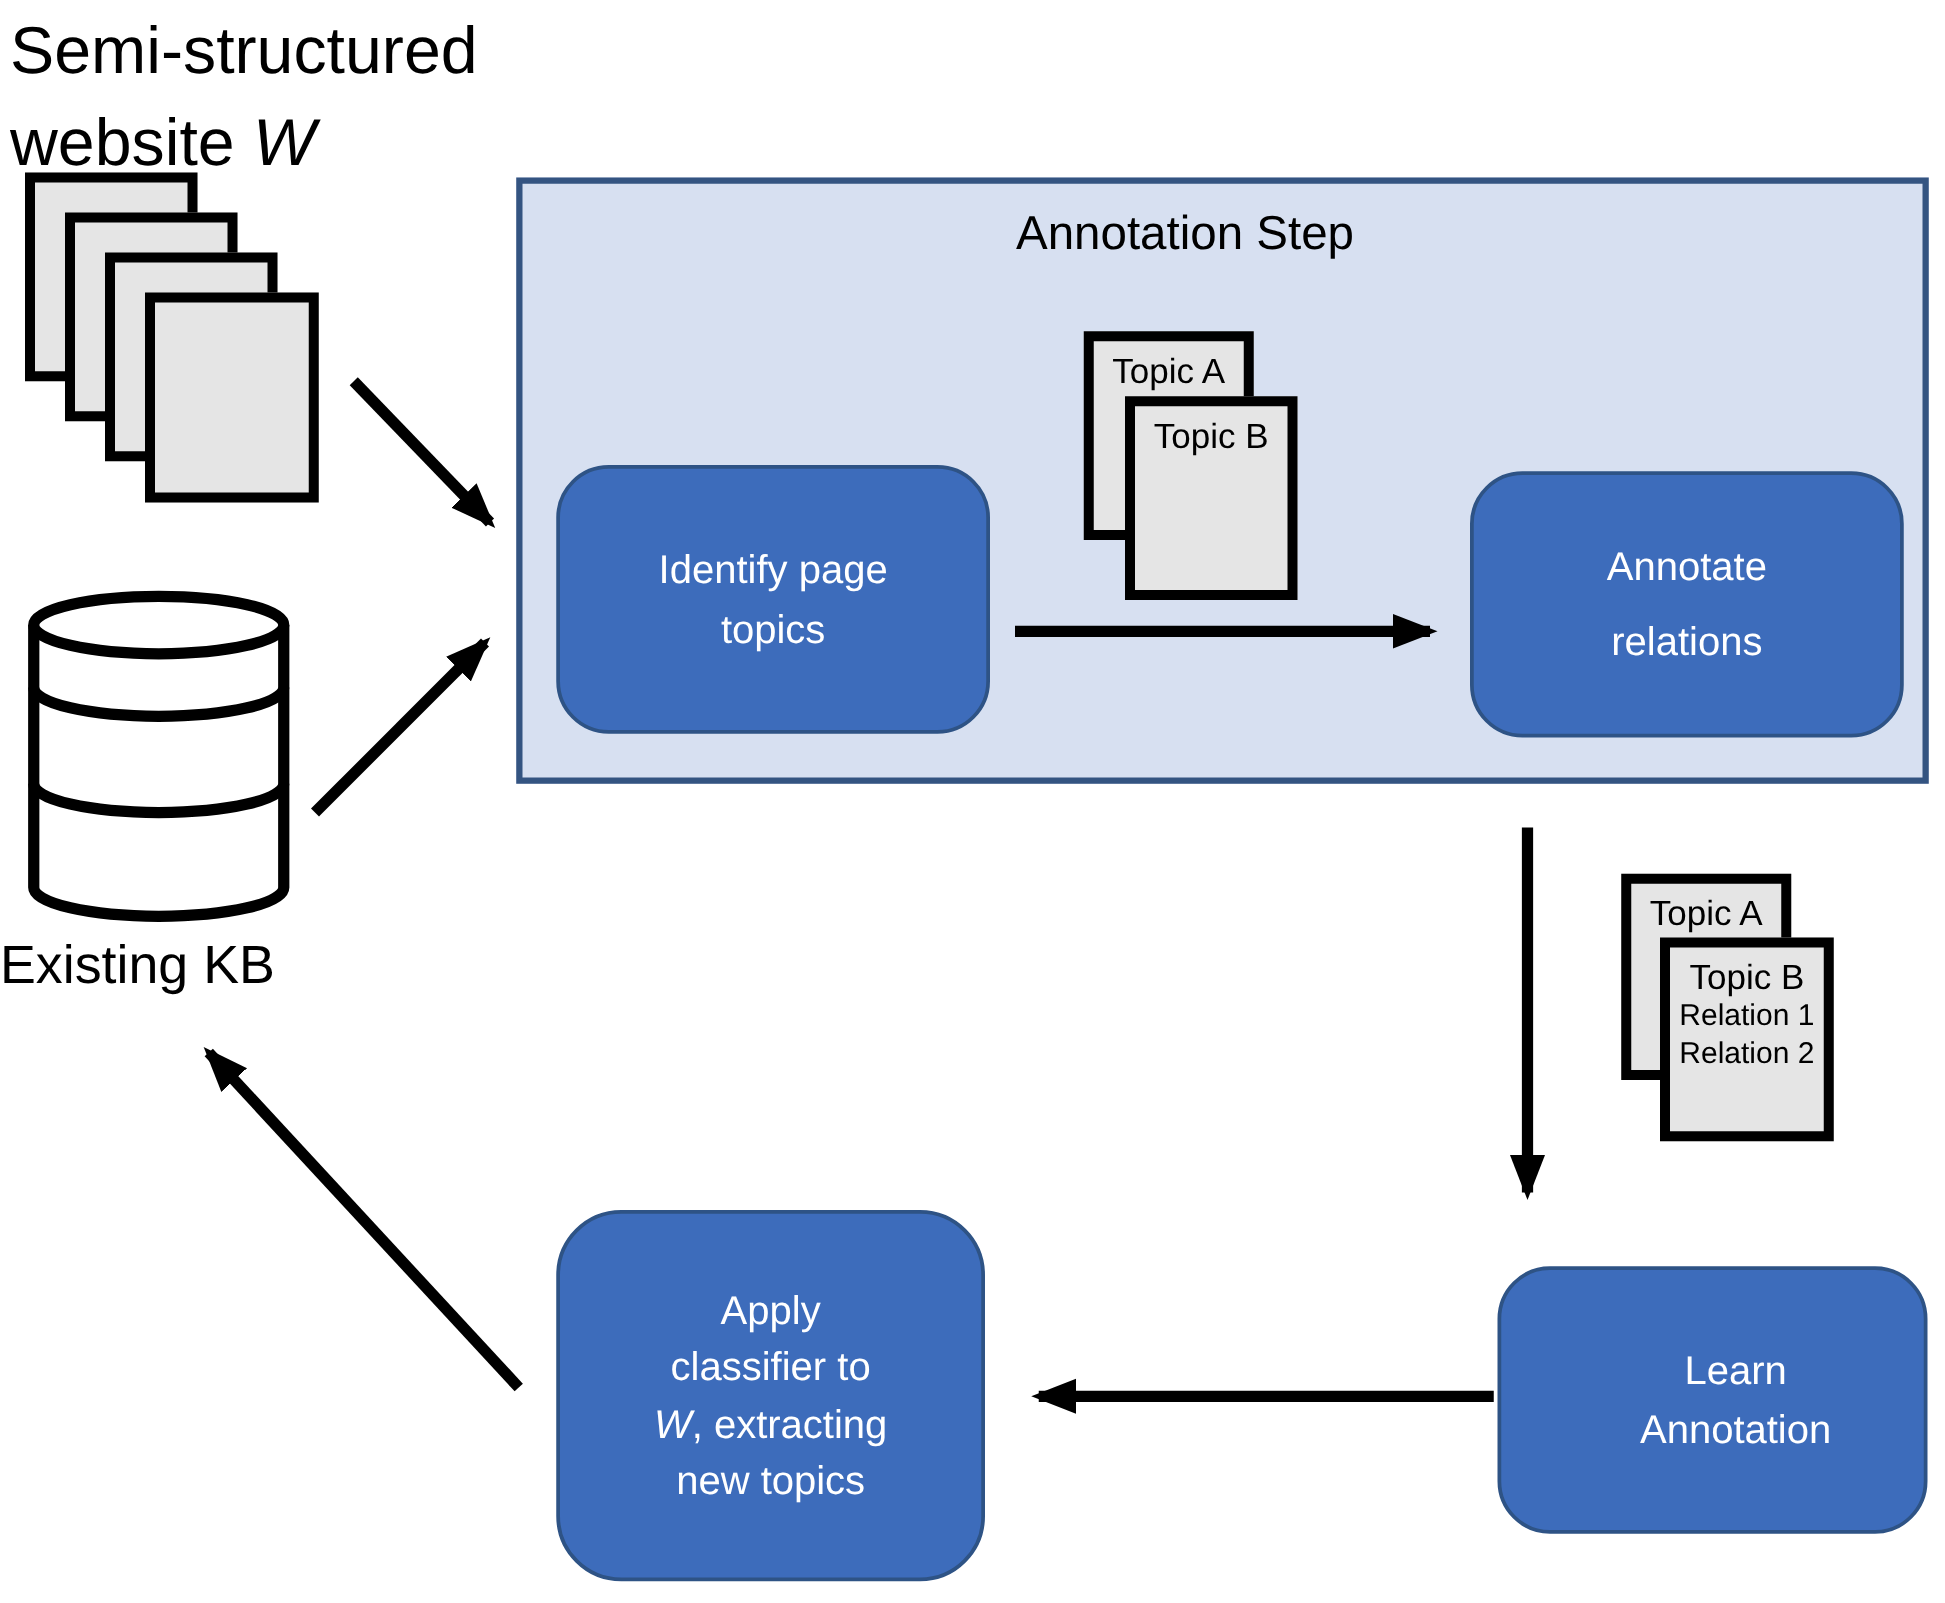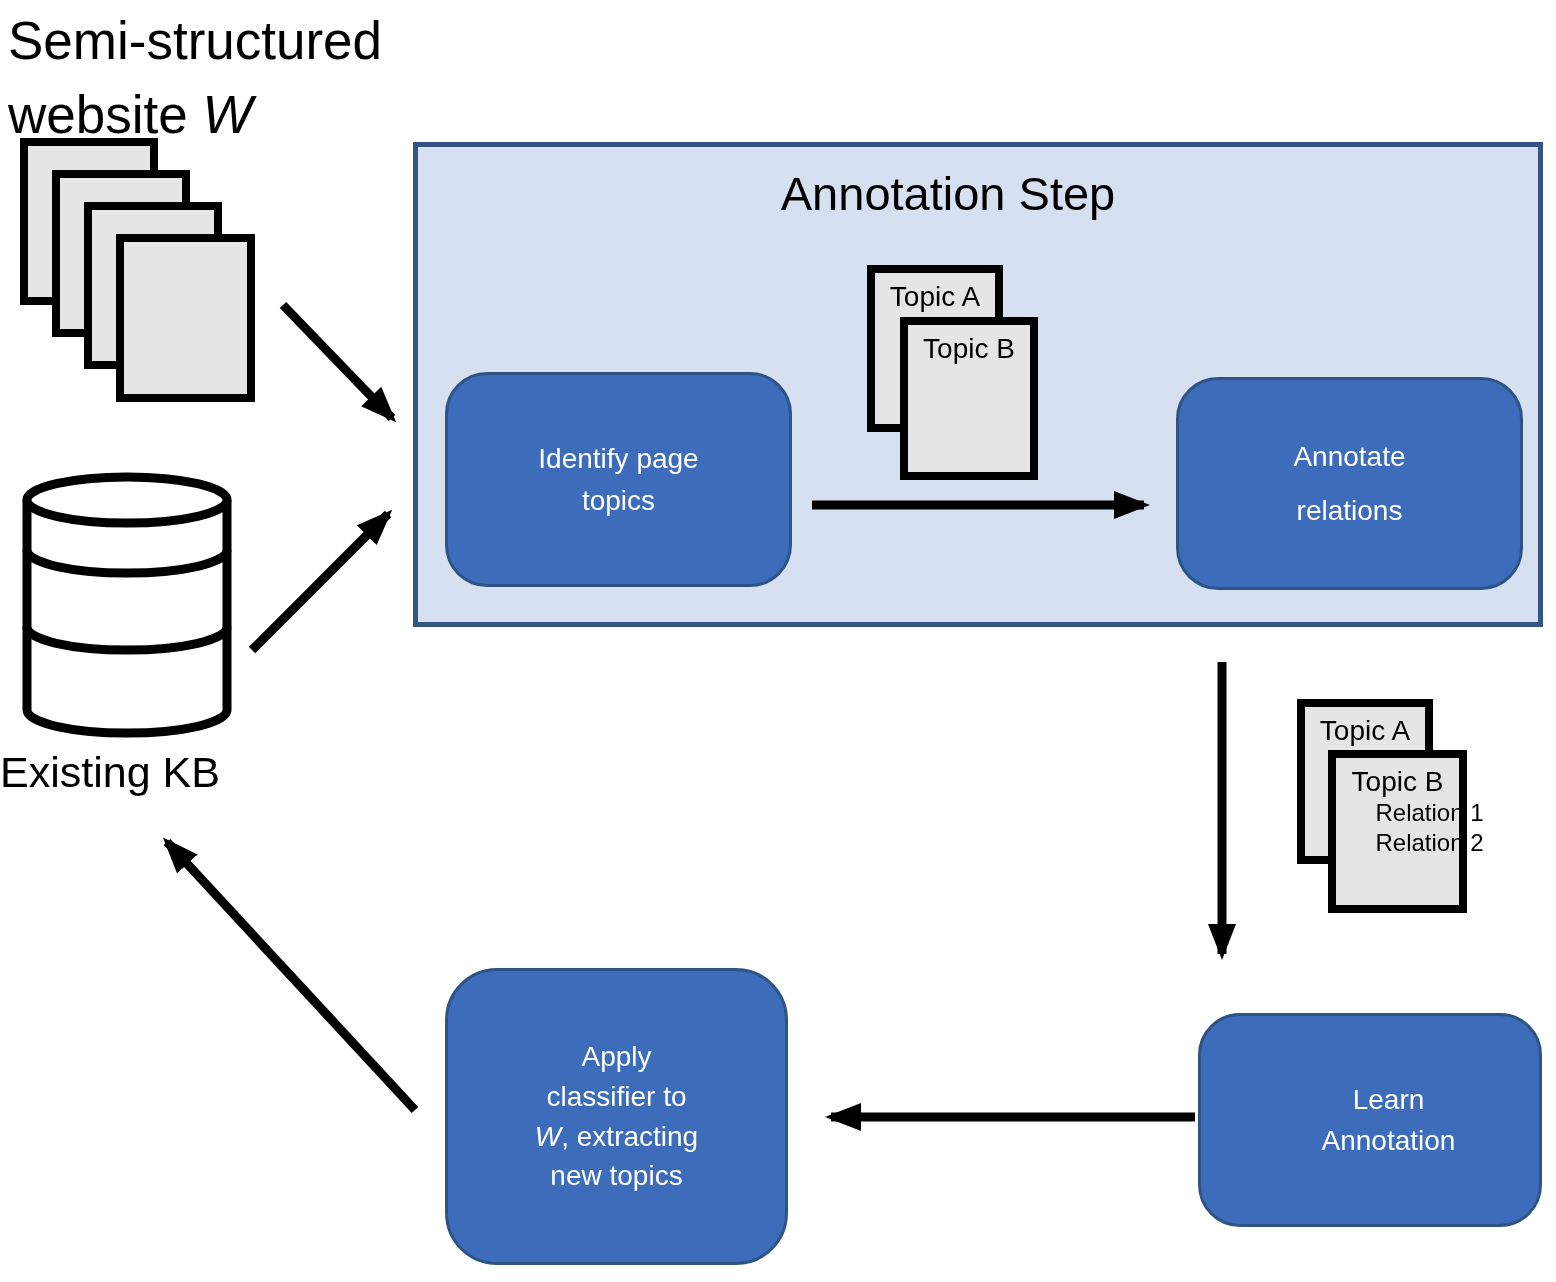--- a/index.html
+++ b/index.html
@@ -18,41 +18,41 @@
   .annotation-panel {
     left: 413px; top: 142px; width: 1130px; height: 485px;
     background: #D7E0F1;
     border: 5px solid #345481;
     box-sizing: border-box;
     z-index: 1;
   }
   .annotation-title {
     left: 413px; top: 166px; width: 1070px;
     text-align: center;
-    font-size: 47px;
+    font-size: 38px;
     color: #000;
     z-index: 3;
   }
 
   
   .connector-layer { left: 0; top: 0; z-index: 2; }
 
   
   .process-box {
     background: #3D6CBB;
     border: 3px solid #2E5385;
     box-sizing: border-box;
     border-radius: 42px;
     display: flex;
     flex-direction: column;
     align-items: center;
     justify-content: center;
     text-align: center;
     color: #ffffff;
-    font-size: 28px;
+    font-size: 32px;
     line-height: 1.47;
     z-index: 3;
   }
   #box-identify { left: 445px; top: 372px; width: 347px; height: 215px; }
   #box-annotate { left: 1176px; top: 377px; width: 347px; height: 213px; gap: 12px; }
   #box-learn    { left: 1198px; top: 1013px; width: 344px; height: 214px; padding-left: 37px; }
   #box-apply    { left: 445px; top: 968px; width: 343px; height: 297px; border-radius: 52px; line-height: 1.42; }
 
   .sym-italic { font-style: italic; }
 
@@ -69,21 +69,20 @@
     font-size: 28px;
     padding-top: 8px;
     color: #000;
   }
   .doc-sub {
     width: 100%;
     text-align: center;
     font-size: 24px;
     line-height: 1.25;
     color: #000;
-    margin-left: 32px;
   }
 
   
   .source-label {
     left: 8px; top: 4px; width: 420px;
     font-size: 53px; line-height: 1.4;
     z-index: 3;
   }
   .kb-label {
     left: 0px; top: 748px; width: 255px;

